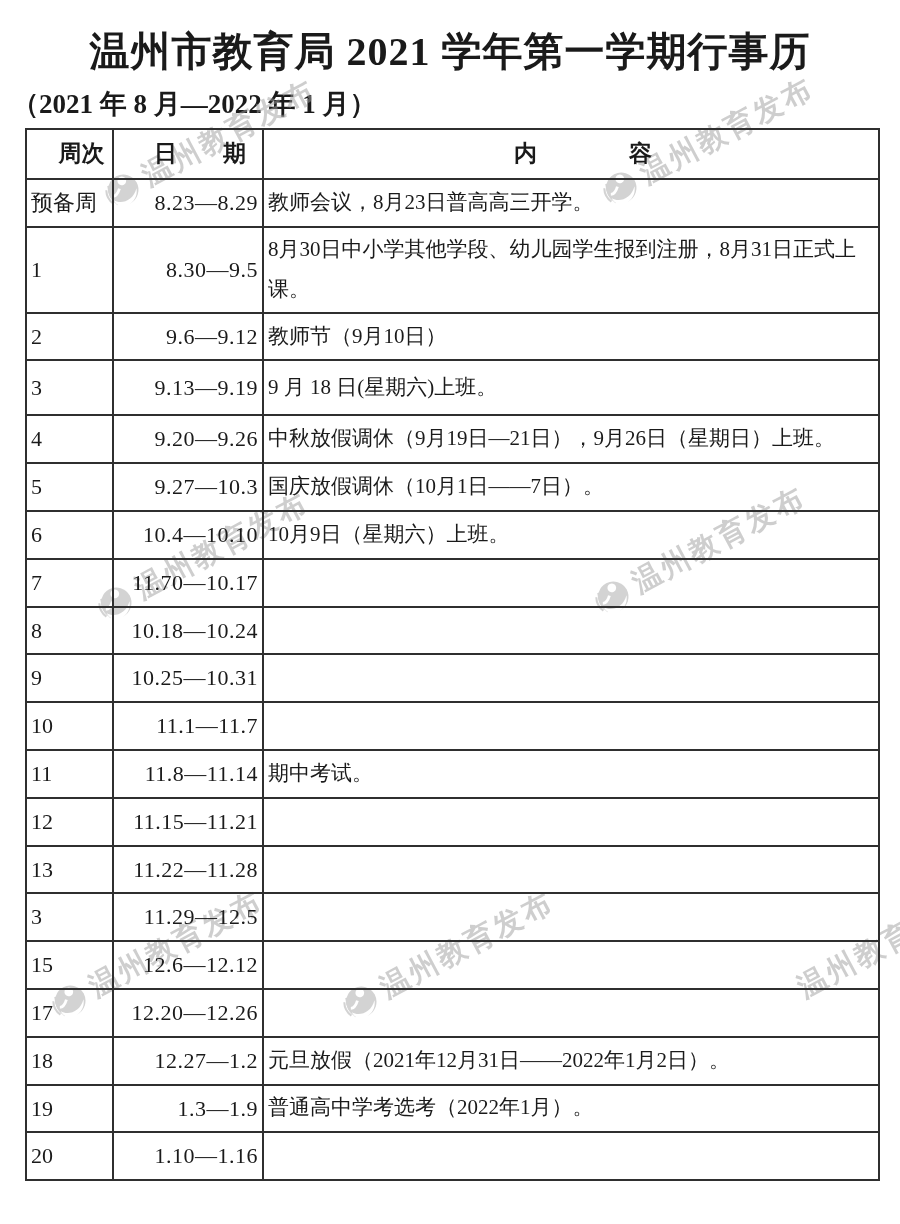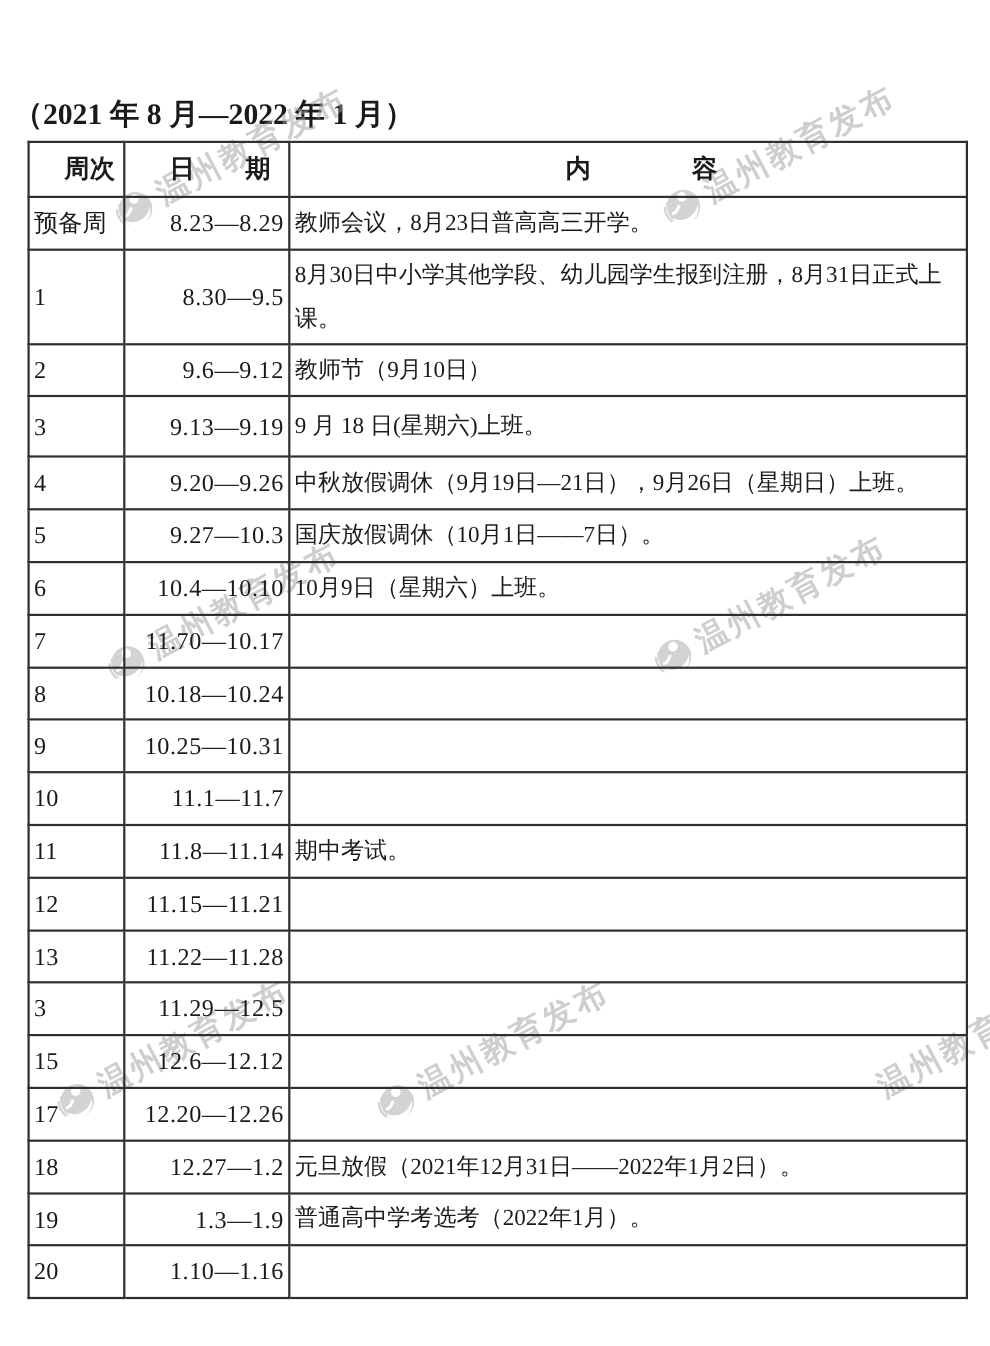--- a/index.html
+++ b/index.html
@@ -156,20 +156,21 @@
       <path d="M9,25 C14,33 27,35 36,25 C33,35 22,39 14,35 C10,32 9,29 9,25 Z" fill="#ffffff"></path>
     </svg>
     <span class="wm-text">温州教育发布</span>
   </div>
 
   <div class="wm text-only" style="left:800px;top:970px;">
 
     <span class="wm-text">温州教育发布</span>
   </div>
 
+  <div class="doc-title">温州市教育局 2021 学年第一学期行事历</div>
   <div class="doc-subtitle">（2021 年 8 月—2022 年 1 月）</div>
 
   <table class="cal-table">
     <colgroup>
       <col class="week-col">
         <col class="date-col">
         <col class="content-col">
     </colgroup>
     <thead>
       <tr>

